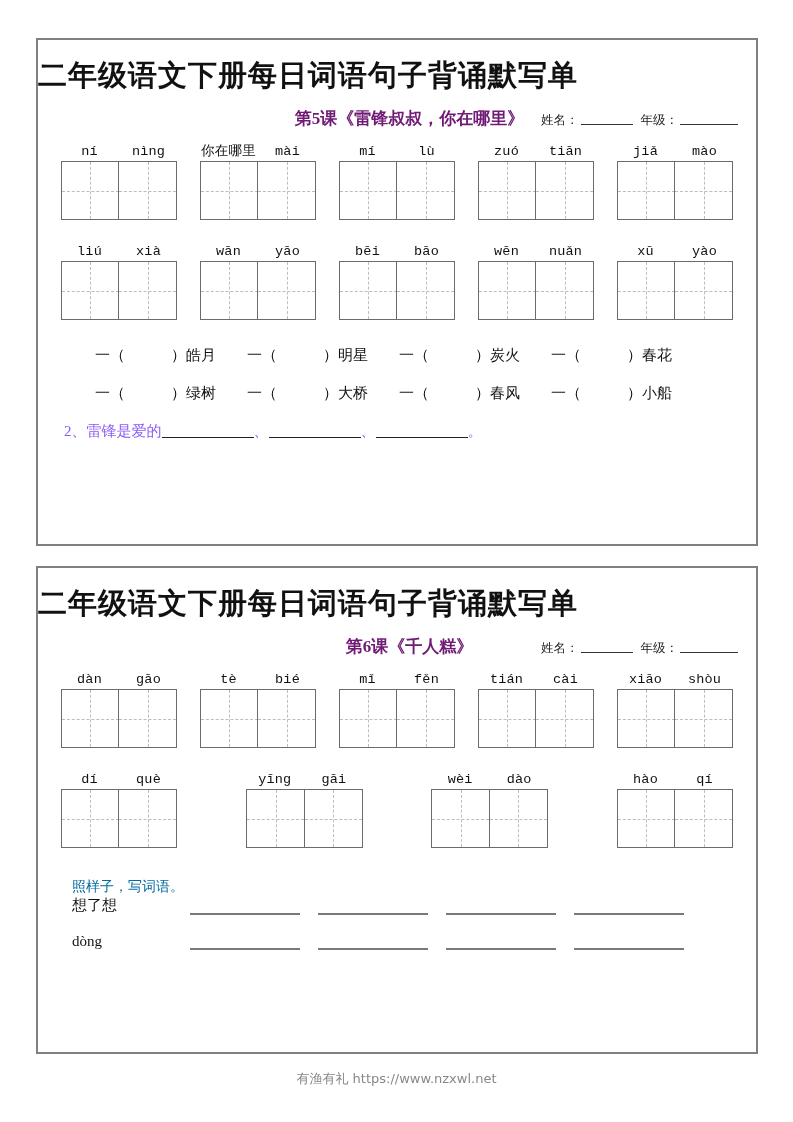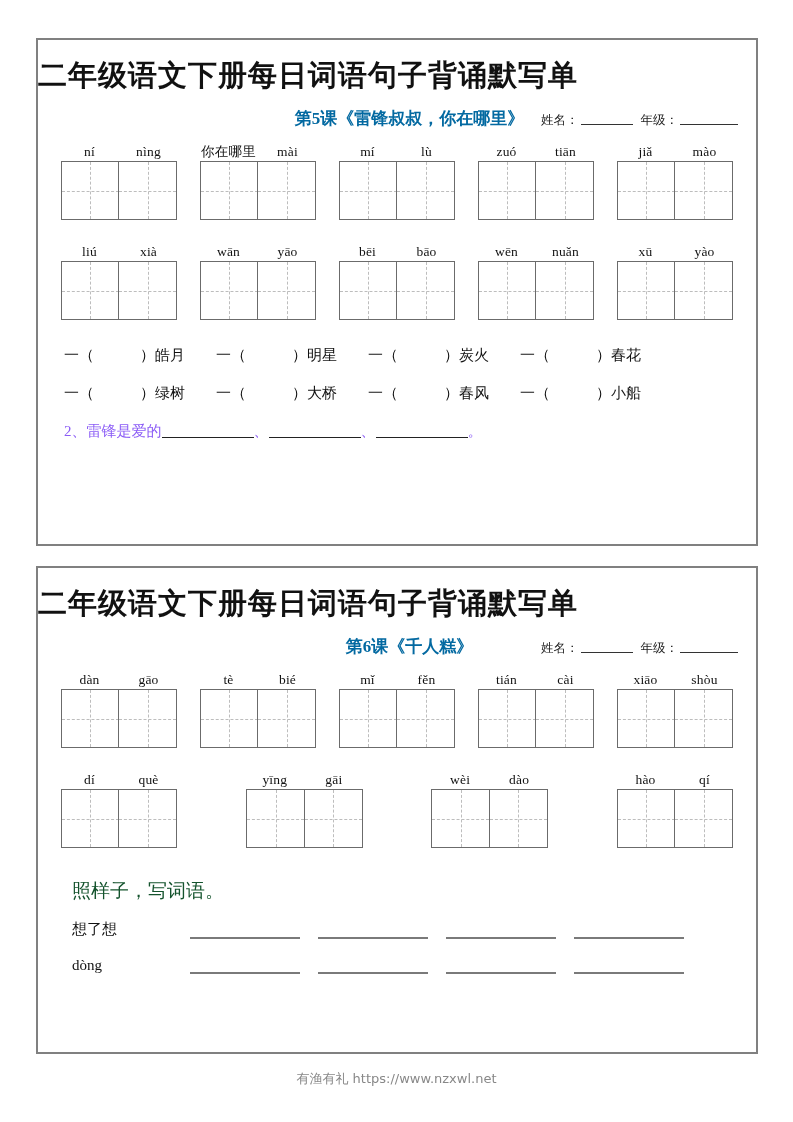--- a/index.html
+++ b/index.html
@@ -53,21 +53,21 @@
     position: relative;
     height: 26px;
   }
   .lesson-title {
     position: absolute;
     left: 0;
     right: 0;
     text-align: center;
     font-size: 17px;
     font-weight: bold;
-    color: #0369a1;
+    color: #701a75;
     font-family: "Liberation Serif", "DejaVu Serif", serif;
     padding-left: 25px;
   }
   .name-grade {
     position: absolute;
     right: 18px;
     bottom: 1px;
     font-size: 12.5px;
     color: #222;
     white-space: nowrap;
@@ -94,21 +94,21 @@
     flex-direction: column;
     align-items: center;
   }
   .pinyin-pair {
     display: flex;
     width: 100%;
   }
   .pinyin {
     width: 59px;
     text-align: center;
-    font-family: Liberation Serif, serif;
+    font-family: Liberation Mono, monospace;
     font-size: 13.5px;
     letter-spacing: 0.2px;
     color: #111;
     height: 19px;
     line-height: 19px;
     white-space: nowrap;
   }
   .cells {
     display: flex;
   }
@@ -153,20 +153,21 @@
   }
   .measure-row {
     display: flex;
     font-size: 15px;
     margin-bottom: 19px;
     color: #111;
   }
   .measure-item {
     width: 152px;
     white-space: nowrap;
+    text-align: right;
   }
   .measure-item .paren {
     display: inline-block;
     min-width: 46px;
     text-align: center;
   }
   .sentence-row {
     font-size: 15px;
     color: #8b5cf6;
     margin-top: 4px;
@@ -179,23 +180,22 @@
     height: 14px;
     vertical-align: -2px;
   }
 
   
   .ex2 {
     padding: 0 26px 0 34px;
     margin-top: 30px;
   }
   .ex2-heading {
-    font-size: 19px;
-    color: #14532d;
-    margin-bottom: 16px;
+    font-size: 14px;
+    color: #0369a1;
   }
   .pattern-row {
     display: flex;
     align-items: flex-end;
     margin-bottom: 18px;
   }
   .pattern-label {
     width: 118px;
     font-size: 15px;
     color: #111;

